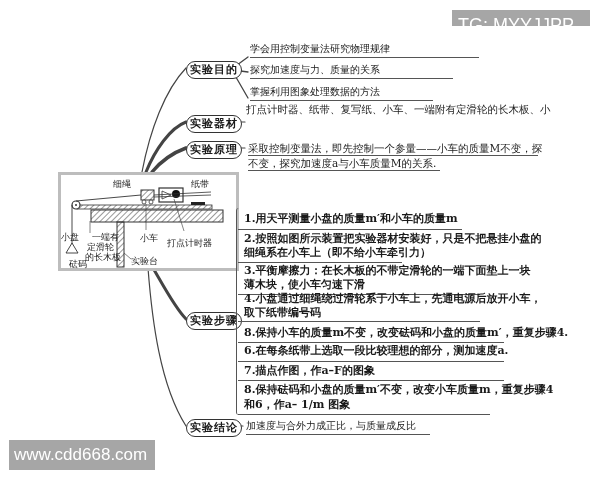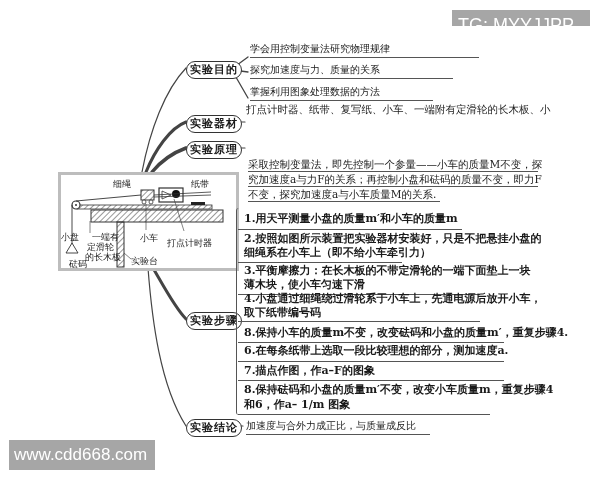--- a/index.html
+++ b/index.html
@@ -50,22 +50,21 @@
 <div class="leaf" style="left:250px; top:63px; width:203px;">探究加速度与力、质量的关系</div>
 <div class="leaf" style="left:250px; top:85px; width:183px;">掌握利用图象处理数据的方法</div>
 
 <div class="node" style="left:186px; top:115px;text-align:right;">实验器材</div>
 <div class="leaf2" style="left:246px; top:102px;">
   <span class="ul" style="border:none;">打点计时器、纸带、复写纸、小车、一端附有定滑轮的长木板、小</span>
 </div>
 
 <div class="node" style="left:186px; top:141px;">实验原理</div>
 <div class="leaf2" style="left:248px; top:141px;">
-  <span class="ul" style="width:290px;margin-top:16px;">采取控制变量法，即先控制一个参量——小车的质量M不变，探</span>
-  <span class="ul" style="width:290px;">究加速度a与力F的关系；再控制小盘和砝码的质量不变，即力F</span>
+  <span class="ul" style="width:290px;">采取控制变量法，即先控制一个参量——小车的质量M不变，探</span>
   <span class="ul" style="width:192px;">不变，探究加速度a与小车质量M的关系.</span>
 </div>
 
 <div class="diagram">
   <svg width="175" height="93" style="position:absolute; left:0; top:0;">
     <defs>
       <pattern id="hatch" width="4" height="4" patternUnits="userSpaceOnUse" patternTransform="rotate(45)">
         <line x1="0" y1="0" x2="0" y2="4" stroke="#333" stroke-width="1"></line>
       </pattern>
     </defs>

